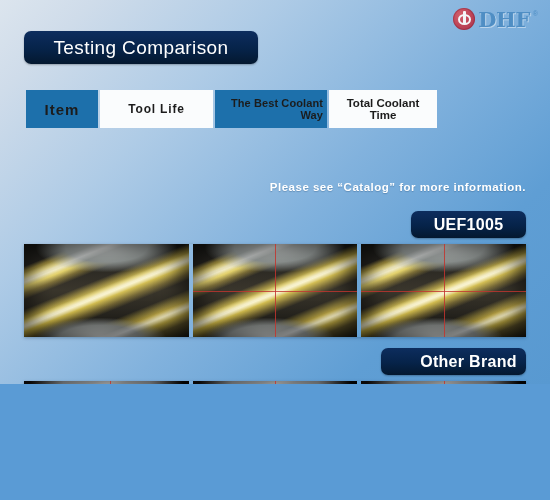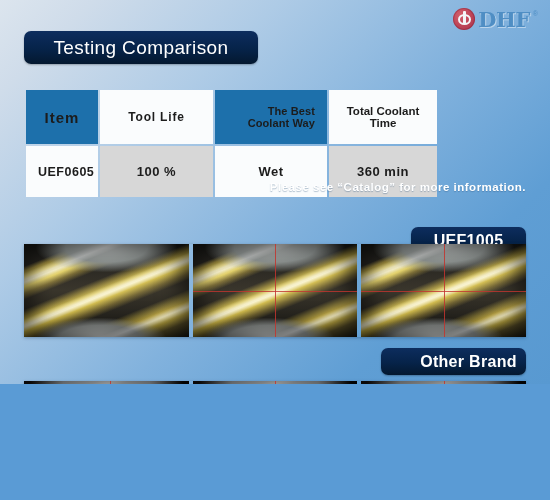--- a/index.html
+++ b/index.html
@@ -50,30 +50,30 @@
     box-shadow:0 1px 2px rgba(0,0,0,.28);
   }
   .title-badge{
     position:absolute;left:24px;top:31px;width:234px;height:33px;
     font-size:19px;font-weight:normal;letter-spacing:.4px;
   }
   .sec-badge{
     position:absolute;right:24px;width:115px;height:27px;
     font-size:16px;font-weight:bold;letter-spacing:.3px;
   }
-  .sec-badge.a{top:211px;margin-top:16px;}
+  .sec-badge.a{top:211px;}
   .sec-badge.b{top:348px;padding-left:30px;}
   
   .table{
     position:absolute;left:24px;top:88px;width:409px;
     border-collapse:separate;border-spacing:2px;
     table-layout:fixed;
   }
   .table td{
-    padding:12px;height:27px;text-align:center;vertical-align:middle;
+    padding:4px;height:27px;text-align:center;vertical-align:middle;
     color:#1c1c1c;
   }
   .table tr.head td{height:30px;}
   .c-item{width:72px;}
   .c-life{width:113px;}
   .c-cool{width:112px;}
   .c-time{width:108px;}
   .h-blue{
     background:#1d70ab;color:#ffffff;font-weight:bold;
   }
@@ -185,26 +185,20 @@
         <col class="c-cool">
         <col class="c-time">
     </colgroup>
     <tbody>
       <tr class="head">
         <td class="h-blue lg">Item</td>
         <td class="h-white lg">Tool Life</td>
         <td class="h-blue sm">The Best Coolant Way</td>
         <td class="h-white sm">Total Coolant Time</td>
       </tr>
-      <tr>
-        <td class="cell-lt cell-txt">UEF0605</td>
-        <td class="cell-dk cell-txt big">100 %</td>
-        <td class="cell-lt cell-txt big">Wet</td>
-        <td class="cell-dk cell-txt big">360 min</td>
-      </tr>
     </tbody>
   </table>
 
   <div class="note">Please see  “Catalog” for more information.</div>
 
   <div class="badge sec-badge a">UEF1005</div>
 
   <div class="strip a">
     <div class="pane">
       <div class="gold"></div>

